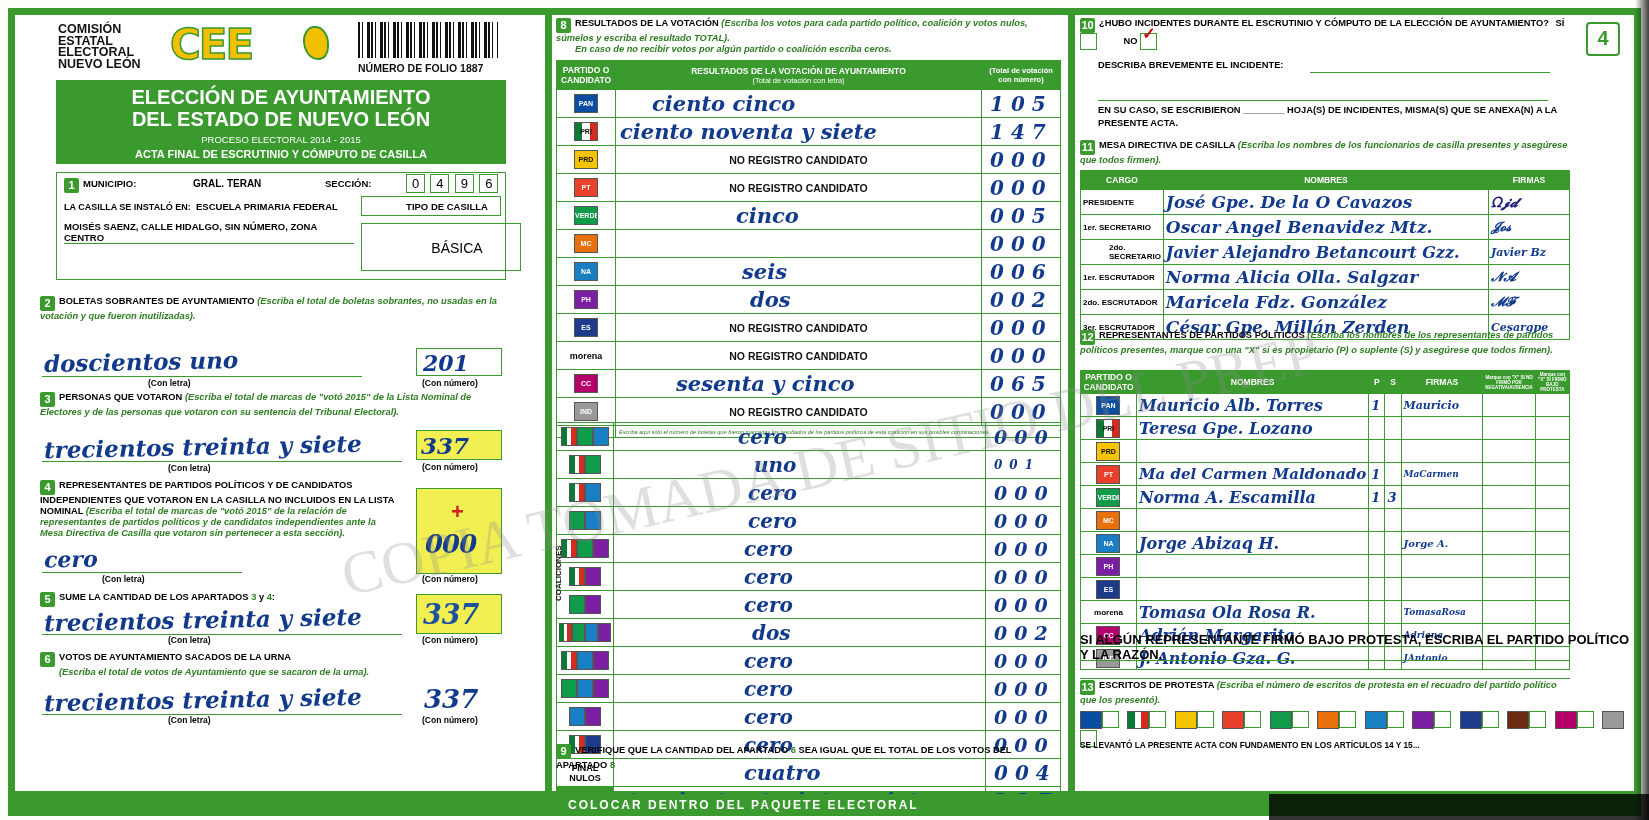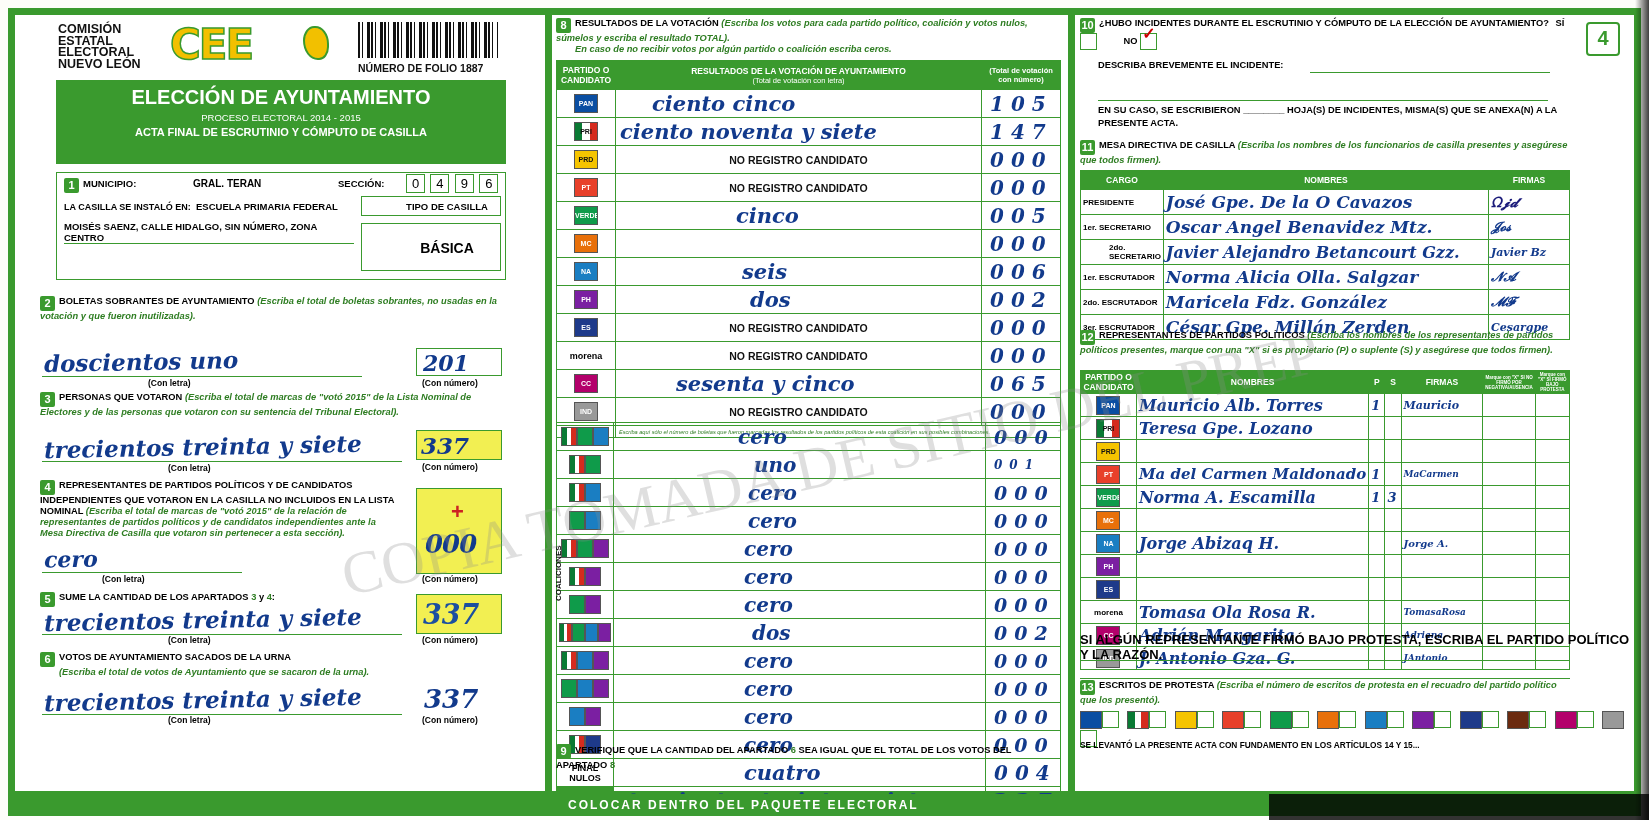--- a/index.html
+++ b/index.html
@@ -86,42 +86,43 @@
       <div>NUEVO LEÓN</div>
     </div>
     <div id="cee-word">CEE</div>
     <div id="cee-dot"></div>
     <div id="barcode"></div>
     <div id="folio">NÚMERO DE FOLIO 1887</div>
 
     <div id="titlebox">
       <div class="t1">
         <div>ELECCIÓN DE AYUNTAMIENTO</div>
+        <div>DEL ESTADO DE NUEVO LEÓN</div>
       </div>
       <div class="t2">PROCESO ELECTORAL 2014 - 2015</div>
       <div class="t3">ACTA FINAL DE ESCRUTINIO Y CÓMPUTO DE CASILLA</div>
     </div>
 
     <div class="lbox" style="left:38px;top:154px;width:450px;height:108px;"></div>
     <div style="position:absolute;left:46px;top:160px;font-size:9.5px;font-weight:bold;">
       <span class="stepnum">1</span><span>MUNICIPIO:</span>
     </div>
     <div style="position:absolute;left:175px;top:160px;font-size:10px;font-weight:bold;">GRAL. TERAN</div>
-    <div style="position:absolute;left:320px;top:160px;font-size:9.5px;font-weight:bold;">SECCIÓN:</div>
+    <div style="position:absolute;left:307px;top:160px;font-size:9.5px;font-weight:bold;">SECCIÓN:</div>
     <div style="position:absolute;left:388px;top:156px;">
       <span class="numbox">0</span>
       <span class="numbox">4</span>
       <span class="numbox">9</span>
       <span class="numbox">6</span>
     </div>
     <div style="position:absolute;left:46px;top:184px;font-size:9px;font-weight:bold;">LA CASILLA SE INSTALÓ EN:</div>
     <div style="position:absolute;left:178px;top:183px;font-size:9.5px;font-weight:bold;">ESCUELA PRIMARIA FEDERAL</div>
     <div style="position:absolute;left:46px;top:203px;font-size:9.5px;font-weight:bold;width:290px;border-bottom:1px solid #3a9a2e;">MOISÉS SAENZ, CALLE HIDALGO, SIN NÚMERO, ZONA CENTRO</div>
     <div class="lbox" style="left:343px;top:178px;width:140px;height:20px;text-align:center;font-size:9.5px;font-weight:bold;line-height:19px;">TIPO DE CASILLA</div>
-    <div class="lbox" style="left:343px;top:205px;width:140px;height:48px;text-align:center;font-size:14px;font-weight:bold;line-height:48px;">BÁSICA</div>
+    <div class="lbox" style="left:343px;top:205px;width:160px;height:48px;text-align:center;font-size:14px;font-weight:normal;line-height:48px;">BÁSICA</div>
 
     <div style="position:absolute;left:22px;top:278px;width:470px;font-size:9.3px;font-weight:bold;line-height:11px;">
       <span class="stepnum">2</span><span>BOLETAS SOBRANTES DE AYUNTAMIENTO</span>
       <span class="grn ital" style="font-weight:bold">(Escriba el total de boletas sobrantes, no usadas en la votación y que fueron inutilizadas).</span>
     </div>
     <div style="position:absolute;left:24px;top:330px;width:320px;border-bottom:1.5px solid #3a9a2e;height:28px;">
       <span class="hw" style="font-size:23px;position:absolute;left:2px;top:0;">doscientos uno</span>
     </div>
     <div style="position:absolute;left:130px;top:360px;font-size:8.5px;font-weight:bold;">(Con letra)</div>
     <div class="lbox" style="left:398px;top:330px;width:86px;height:28px;">

